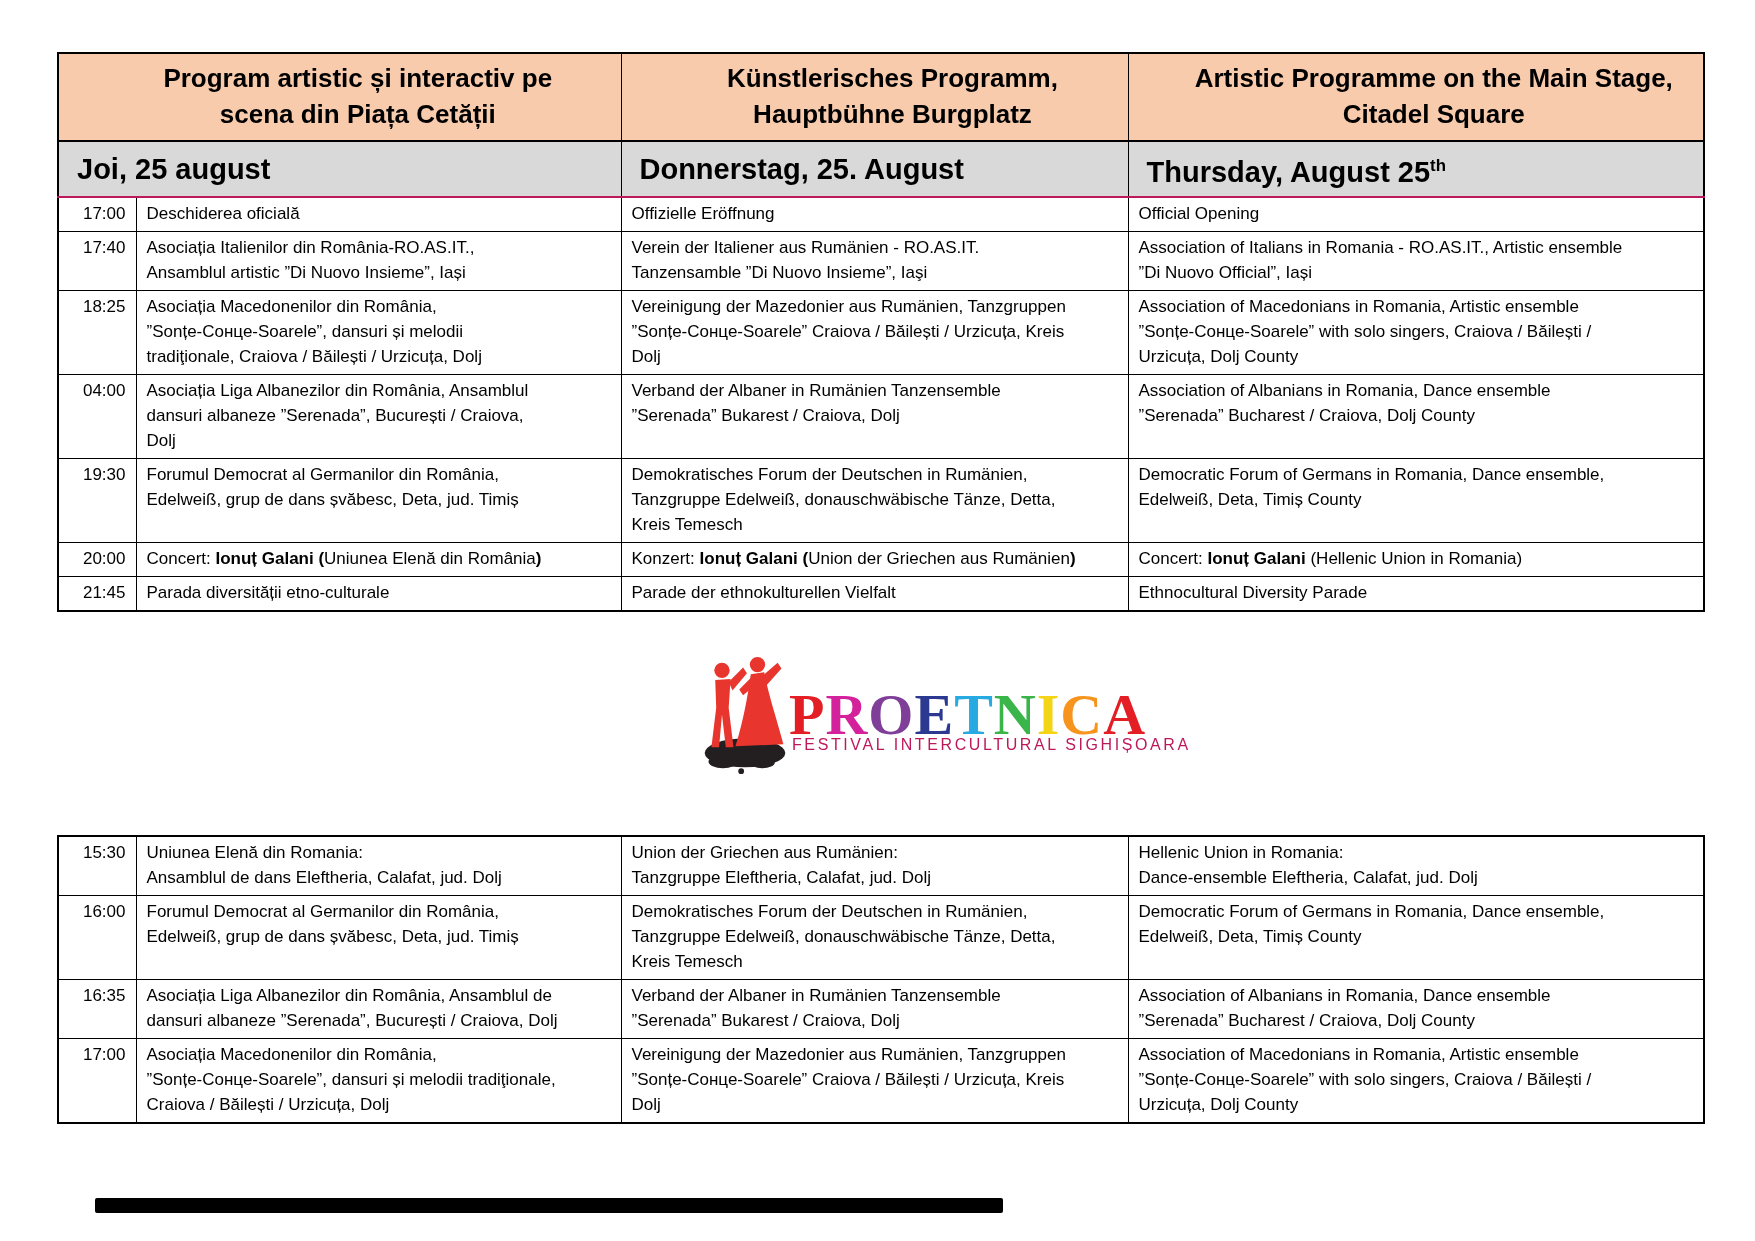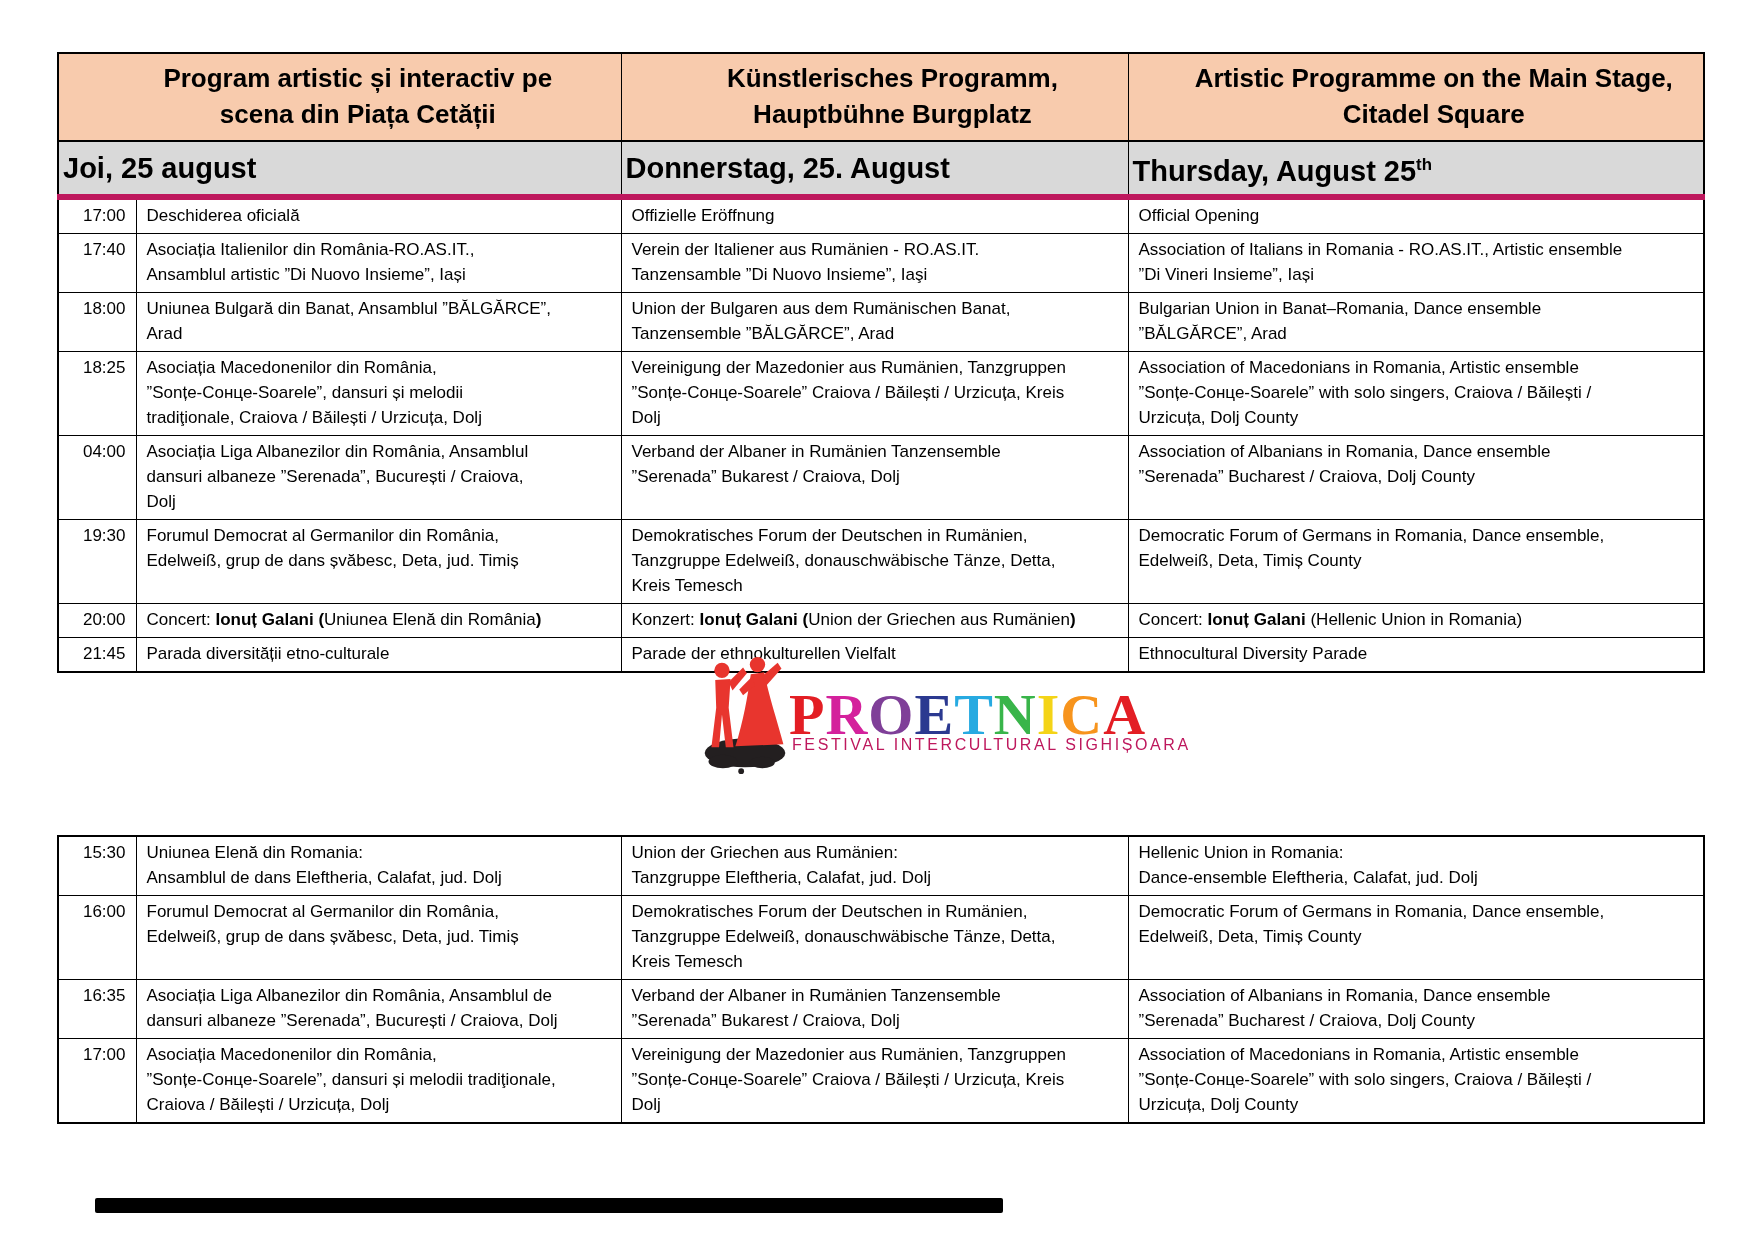--- a/index.html
+++ b/index.html
@@ -12,22 +12,22 @@
                border:2px solid #000; }
   table.prog.t1 { top:52px; }
   table.prog.t2 { top:835px; }
   table.prog td { border:1px solid #000; vertical-align:top; padding:3px 10px 5px 10px;
                   white-space:pre-line; overflow:hidden; }
 
   tr.peach td { background:var(--header-bg,#F8CBAD); font-weight:700; font-size:26px;
                 line-height:36px; text-align:center; height:88px; vertical-align:middle;
                 border-bottom:2px solid #000;padding-left:46px; }
   tr.day td { background:var(--day-bg,#D9D9D9); font-weight:700; font-size:29px; line-height:36px;
-              height:56px; vertical-align:middle; padding:4px 4px;
-              border-top:2px solid #000; border-bottom:6px solid #be185d; }
+              height:56px; vertical-align:middle; padding:4px 18px;
+              border-top:2px solid #000; border-bottom:2px solid #be185d; }
   tr.day sup { font-size:0.58em; vertical-align:super; }
   td.time { text-align:right; padding-right:12px; }
   tr.boldrow td { font-weight:400;margin-left:40px; }
   span.b { font-weight:700; }
 
   .logo { position:absolute; left:697px; top:652px; width:420px; height:130px; }
   .couple-icon { position:absolute; left:0; top:2px; width:96px; height:122px; }
   .logo-word { position:absolute; left:92px; top:34px; font-family:"Liberation Serif", serif;
                font-weight:700; font-size:58px; line-height:1; letter-spacing:1px; white-space:nowrap; }
   .logo-sub { position:absolute; left:95px; top:84px; font-size:16px; letter-spacing:2.6px;
@@ -68,30 +68,21 @@
           <td>Offizielle Eröffnung</td>
           <td>Official Opening</td>
         </tr>
         <tr>
           <td class="time">17:40</td>
           <td>Asociația Italienilor din România-RO.AS.IT.,
 Ansamblul artistic ”Di Nuovo Insieme”, Iași</td>
           <td>Verein der Italiener aus Rumänien - RO.AS.IT.
 Tanzensamble ”Di Nuovo Insieme”, Iaşi</td>
           <td>Association of Italians in Romania - RO.AS.IT., Artistic ensemble
-”Di Vineri Insieme”, Iași</td>
-        </tr>
-        <tr>
-          <td class="time">18:00</td>
-          <td>Uniunea Bulgară din Banat, Ansamblul ”BĂLGĂRCE”,
-Arad</td>
-          <td>Union der Bulgaren aus dem Rumänischen Banat,
-Tanzensemble ”BĂLGĂRCE”, Arad</td>
-          <td>Bulgarian Union in Banat–Romania, Dance ensemble
-”BĂLGĂRCE”, Arad</td>
+”Di Nuovo Official”, Iași</td>
         </tr>
         <tr>
           <td class="time">18:25</td>
           <td>Asociația Macedonenilor din România,
 ”Sonțe-Сонце-Soarele”, dansuri și melodii
 tradiţionale, Craiova / Băilești / Urzicuța, Dolj</td>
           <td>Vereinigung der Mazedonier aus Rumänien, Tanzgruppen
 ”Sonțe-Сонце-Soarele” Craiova / Băilești / Urzicuța, Kreis
 Dolj</td>
           <td>Association of Macedonians in Romania, Artistic ensemble

